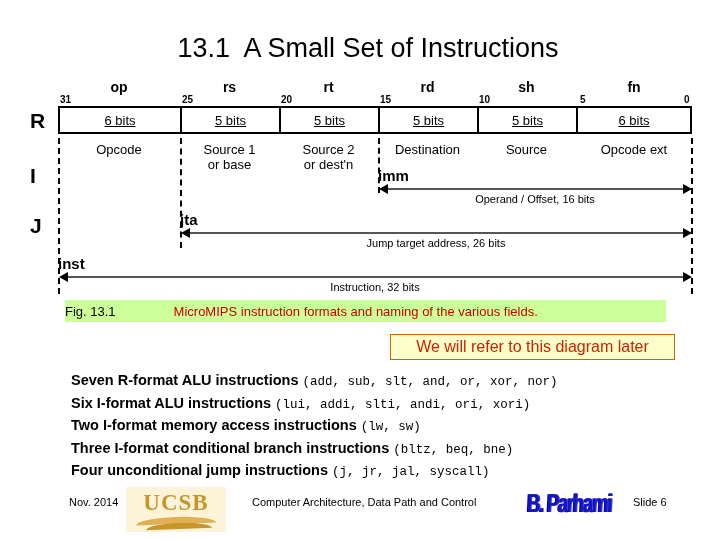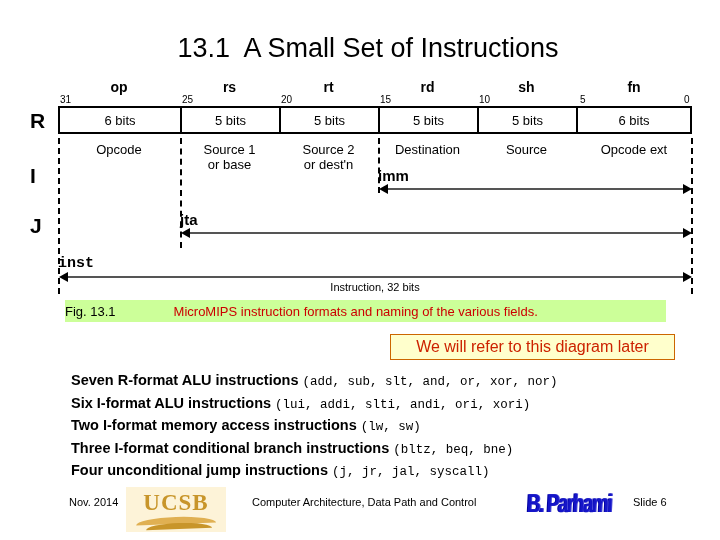--- a/index.html
+++ b/index.html
@@ -28,30 +28,31 @@
   
   .fieldname{
     position:absolute;top:0px;
     font-size:14px;font-weight:bold;
     text-align:center;
     line-height:14px;
   }
   
   .bitnum{
     position:absolute;top:15px;
-    font-size:10px;font-weight:400;
+    font-size:10px;font-weight:700;
     line-height:10px;
   }
 
   
   .rrow{
     position:absolute;left:50px;top:26px;width:634px;height:28px;
     border:2px solid #000;
     box-sizing:border-box;
     display:flex;
+    text-decoration:underline;
   }
   .cell{
     border-right:2px solid #000;
     box-sizing:border-box;
     display:flex;align-items:center;justify-content:center;
     font-size:13px;
     height:100%;
     background:#fff;
   }
   .cell:last-child{border-right:none;}
@@ -247,27 +248,29 @@
 
     <div class="vdash" style="left:50px;top:58px;height:156px;"></div>
     <div class="vdash" style="left:172px;top:58px;height:110px;"></div>
     <div class="vdash" style="left:370px;top:58px;height:55px;"></div>
     <div class="vdash" style="left:683px;top:58px;height:156px;"></div>
 
     <div class="arrowlabel" style="left:370px;top:88px;width:314px;">imm</div>
     <div class="arrowline" style="left:378px;top:108px;width:298px;"></div>
     <div class="arrowhead ahl" style="left:371px;top:104px;"></div>
     <div class="arrowhead ahr" style="left:675px;top:104px;"></div>
+    <div class="arrowsub" style="left:370px;top:113px;width:314px;">Operand / Offset, 16 bits</div>
 
     <div class="arrowlabel" style="left:172px;top:132px;width:512px;">jta</div>
     <div class="arrowline" style="left:180px;top:152px;width:496px;"></div>
     <div class="arrowhead ahl" style="left:173px;top:148px;"></div>
     <div class="arrowhead ahr" style="left:675px;top:148px;"></div>
-
-    <div class="arrowlabel" style="left:50px;top:176px;width:634px;font-family:Liberation Mono, monospace;">inst</div>
+    <div class="arrowsub" style="left:172px;top:157px;width:512px;">Jump target address, 26 bits</div>
+
+    <div class="arrowlabel" style="left:50px;top:176px;width:634px;">inst</div>
     <div class="arrowline" style="left:58px;top:196px;width:618px;"></div>
     <div class="arrowhead ahl" style="left:51px;top:192px;"></div>
     <div class="arrowhead ahr" style="left:675px;top:192px;"></div>
     <div class="arrowsub" style="left:50px;top:201px;width:634px;">Instruction, 32 bits</div>
 
   </div>
 
   <div class="figcaption">
     <span class="figno">Fig. 13.1</span>
     <span class="figtext">MicroMIPS instruction formats and naming of the various fields.</span>

